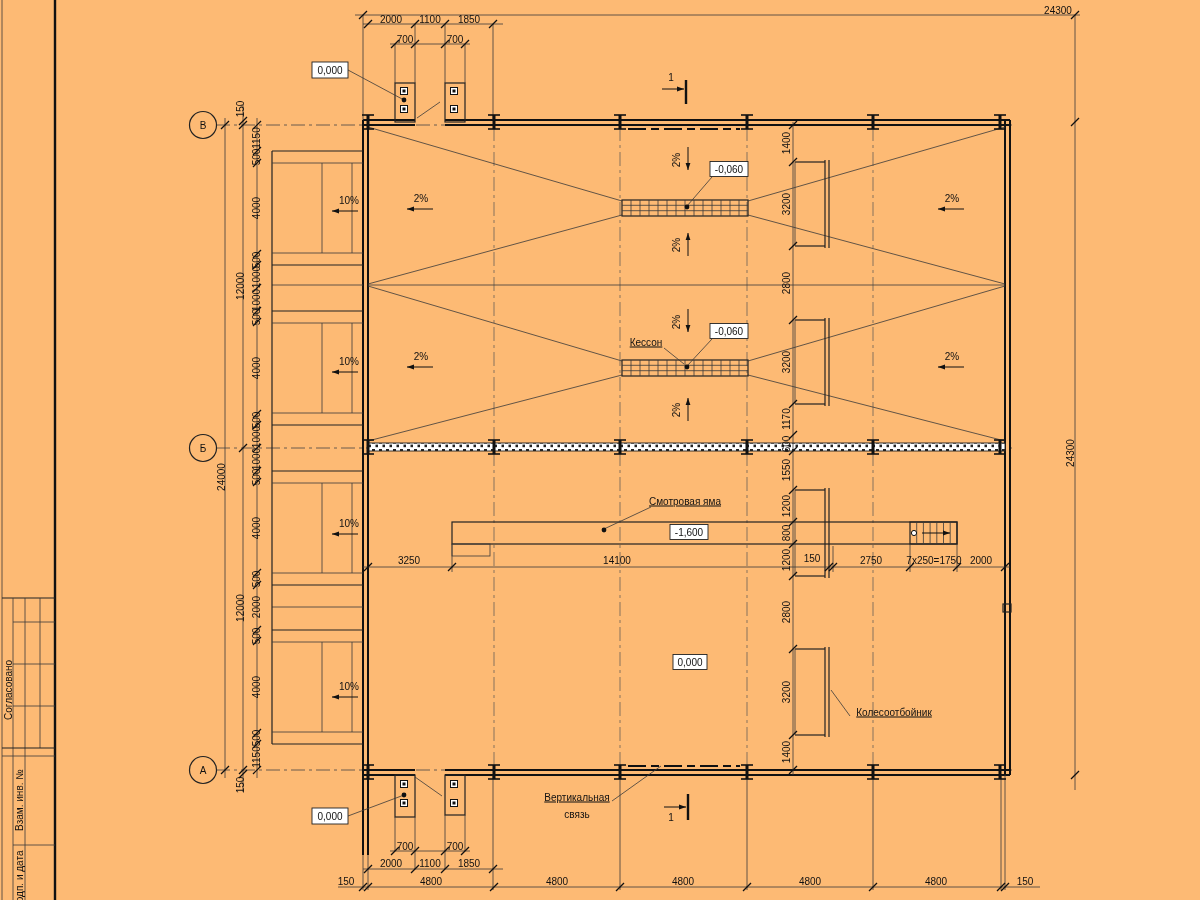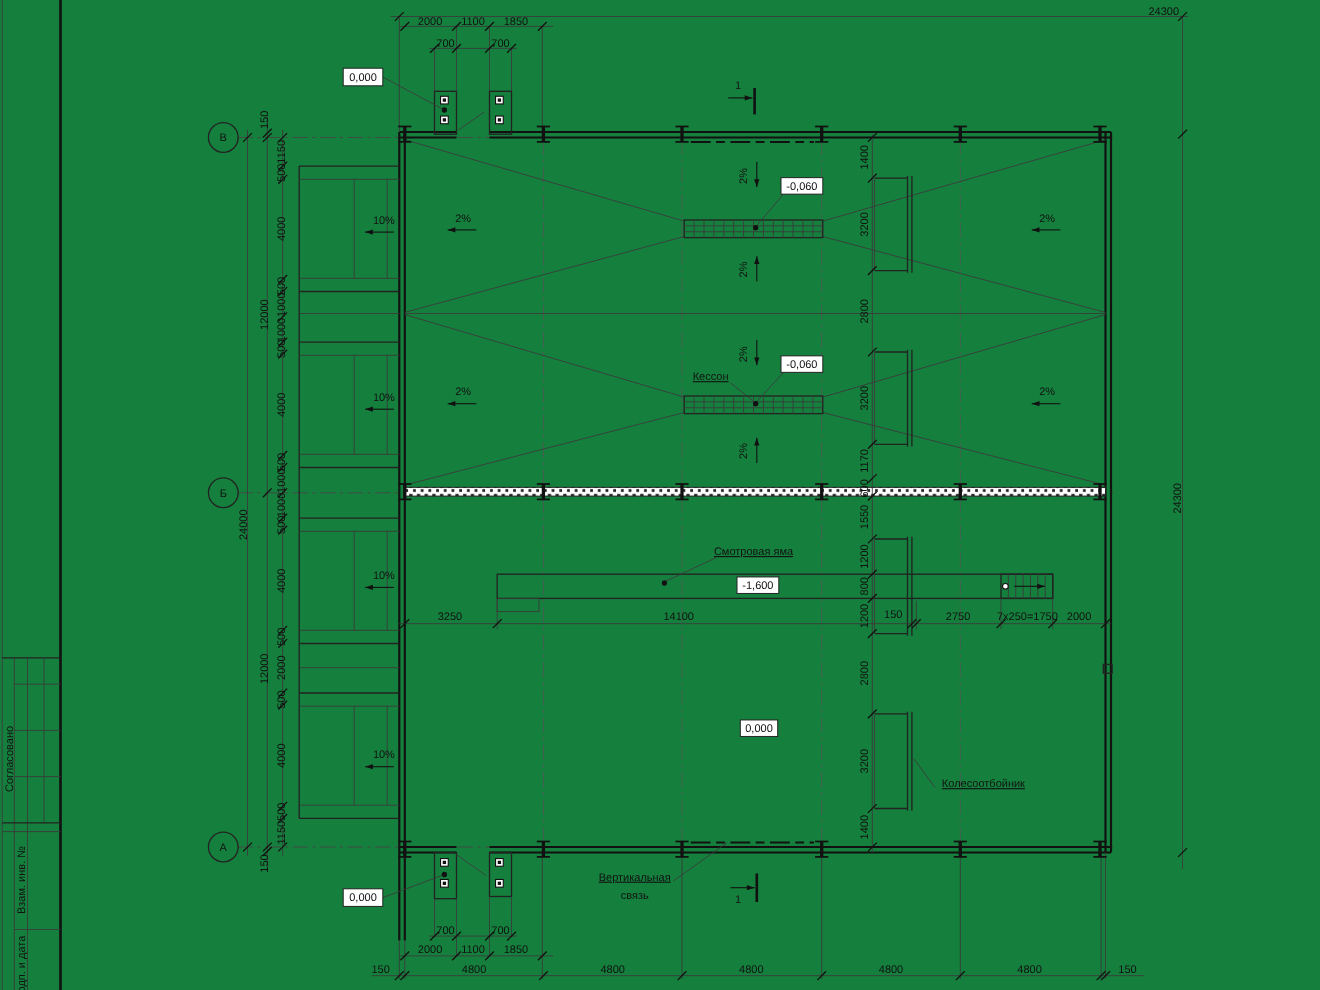--- a/index.html
+++ b/index.html
@@ -1,16 +1,16 @@
 <!DOCTYPE html>
 <html><head>
 <meta charset="utf-8">
 <style>
   html,body{margin:0;padding:0;background:#fff;}
-  #stage{width:1200px;height:900px;position:relative;background:#15803d;}
+  #stage{width:1200px;height:900px;position:relative;background:#fdba74;}
   svg{display:block;}
   svg text{font-family:"Liberation Sans","DejaVu Sans",sans-serif;fill:#111;font-size:10px;}
   .thin{stroke:#3a3a3a;stroke-width:0.8;fill:none;}
   .med{stroke:#222;stroke-width:1.2;fill:none;}
   .wall{stroke:#111;stroke-width:2;fill:none;}
   .axisline{stroke:#444;stroke-width:0.8;stroke-dasharray:14 4 3 4;fill:none;}
   .gridline{stroke:#555;stroke-width:0.7;stroke-dasharray:14 4 3 4;fill:none;}
   .brace{stroke:#111;stroke-width:1.8;stroke-dasharray:18 5 8 5;fill:none;}
   .dimline{stroke:#3a3a3a;stroke-width:0.8;fill:none;}
   .tick{stroke:#111;stroke-width:1.2;}

